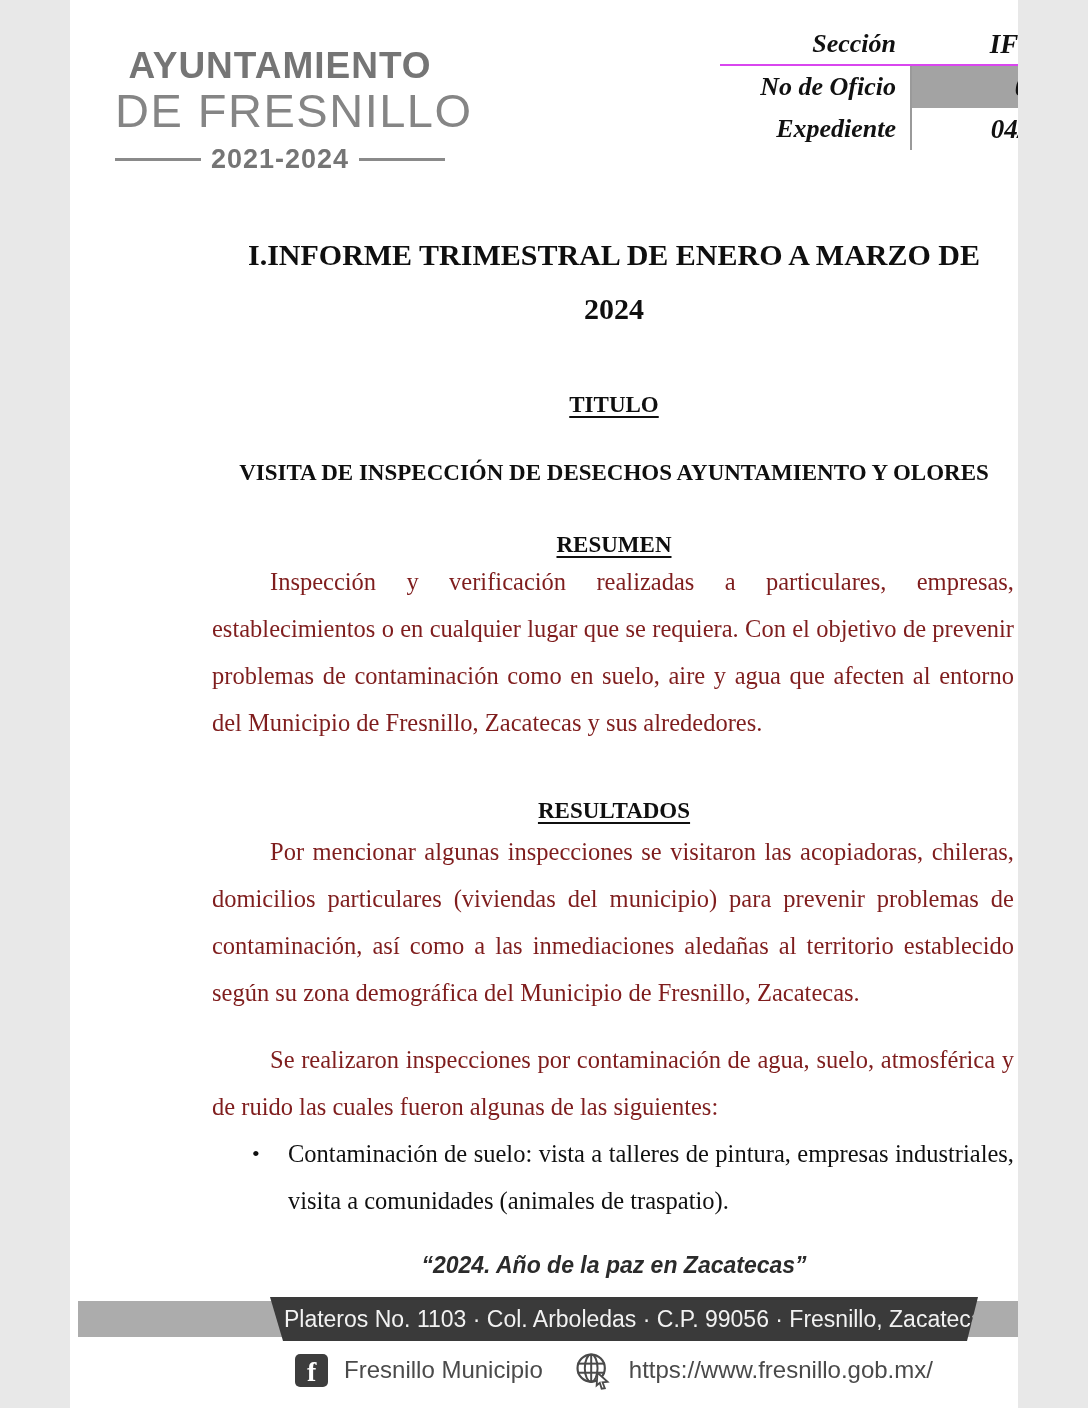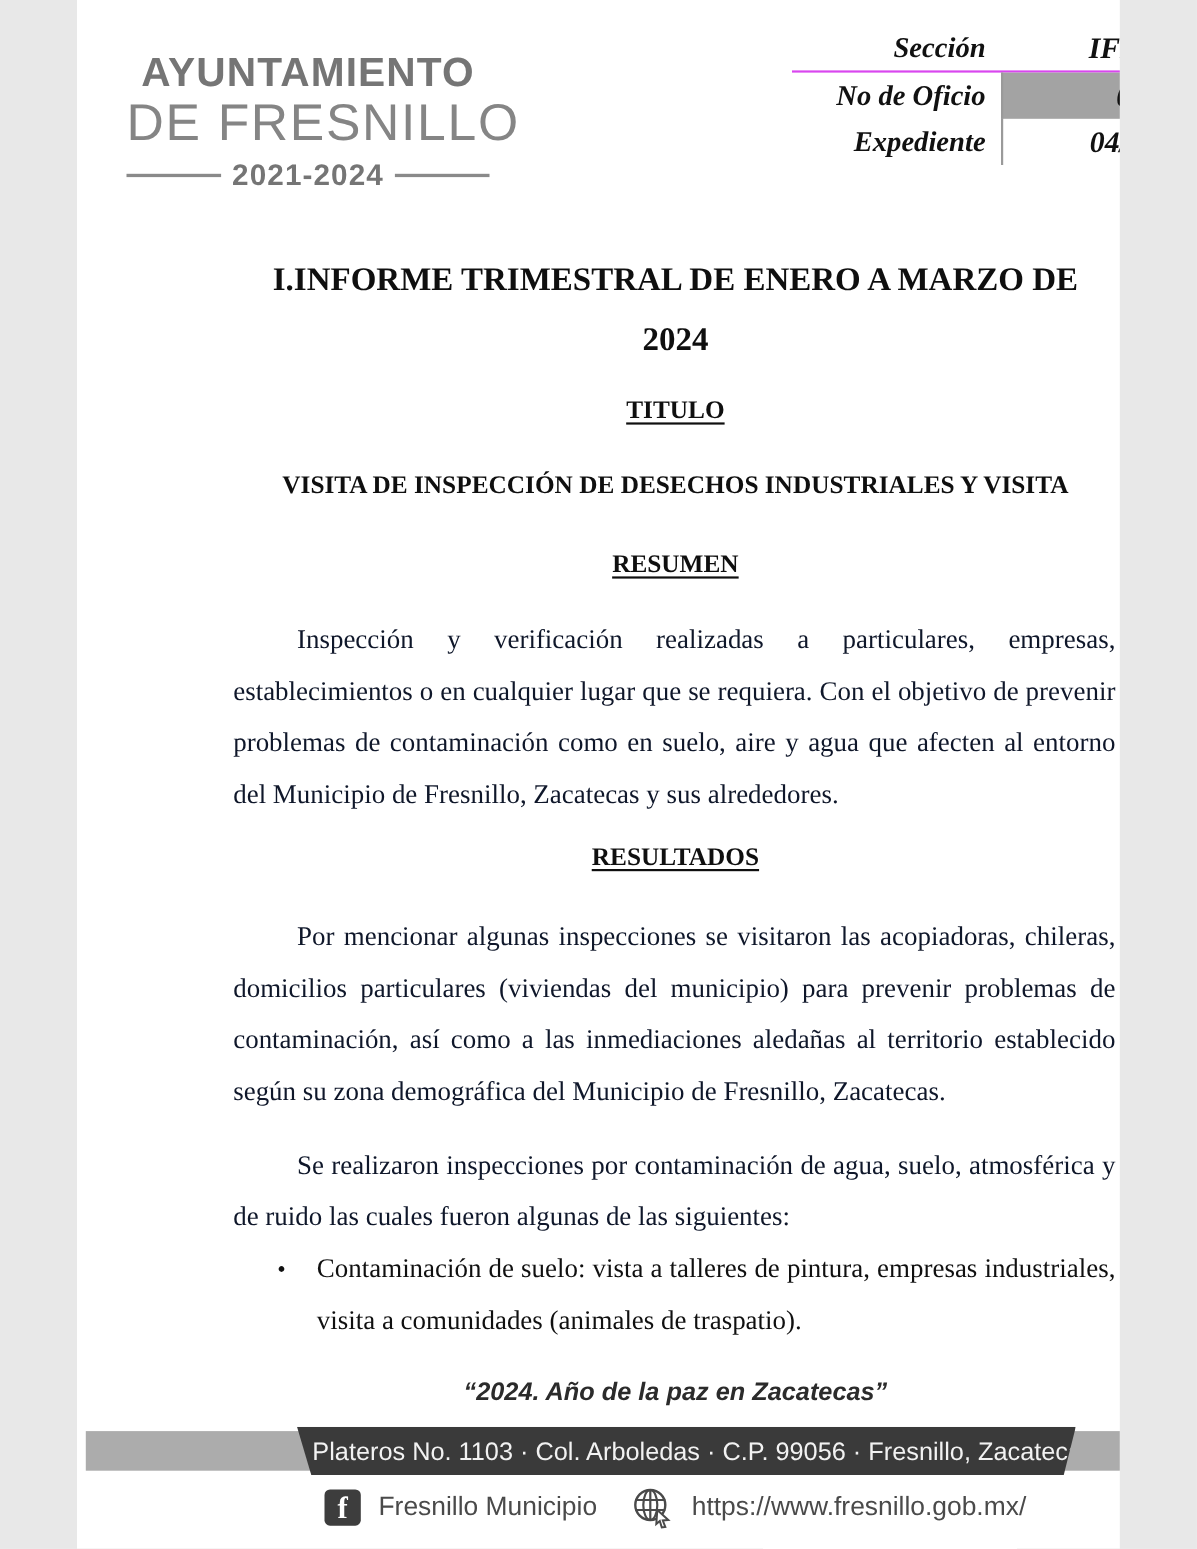--- a/index.html
+++ b/index.html
@@ -108,34 +108,35 @@
     line-height: 54px;
   }
   .heading {
     position: absolute;
     left: 142px;
     width: 804px;
     text-align: center;
     font-size: 23px;
     font-weight: bold;
     color: #0f0f0f;
+    margin-top: 32px;
   }
   .heading.u { text-decoration: underline; text-underline-offset: 4px; }
   .h-titulo { top: 360px; }
   .h-subtitle { top: 428px; }
   .h-resumen { top: 500px; }
   .h-resultados { top: 766px; }
 
   .para {
     position: absolute;
     left: 142px;
     width: 802px;
     font-size: 24.5px;
     line-height: 47px;
-    color: #0f172a;
+    color: #7f1d1d;
     text-align: justify;
     text-indent: 58px;
   }
   .p-resumen { top: 558px; }
   .p-resultados1 { top: 828px; }
   .p-resultados2 { top: 1036px; }
 
   .bullet-list {
     position: absolute;
     left: 182px;
@@ -251,21 +252,21 @@
     </div>
     <div class="ref-row ref-row-3">
       <div class="ref-label">Expediente</div>
       <div class="ref-value">04/2024</div>
     </div>
   </div>
 
   <div class="doc-title">I.INFORME TRIMESTRAL DE ENERO A MARZO DE 2024</div>
 
   <div class="heading u h-titulo">TITULO</div>
-  <div class="heading h-subtitle">VISITA DE INSPECCIÓN DE DESECHOS INDUSTRIALES Y VISITA</div>
+  <div class="heading h-subtitle">VISITA DE INSPECCIÓN DE DESECHOS AYUNTAMIENTO Y OLORES</div>
   <div class="heading u h-resumen">RESUMEN</div>
 
   <p class="para p-resumen">Inspección y verificación realizadas a particulares, empresas, establecimientos o en cualquier lugar que se requiera. Con el objetivo de prevenir problemas de contaminación como en suelo, aire y agua que afecten al entorno del Municipio de Fresnillo, Zacatecas y sus alrededores.</p>
 
   <div class="heading u h-resultados">RESULTADOS</div>
 
   <p class="para p-resultados1">Por mencionar algunas inspecciones se visitaron las acopiadoras, chileras, domicilios particulares (viviendas del municipio) para prevenir problemas de contaminación, así como a las inmediaciones aledañas al territorio establecido según su zona demográfica del Municipio de Fresnillo, Zacatecas.</p>
   <p class="para p-resultados2">Se realizaron inspecciones por contaminación de agua, suelo, atmosférica y de ruido las cuales fueron algunas de las siguientes:</p>
 
   <div class="bullet-list">

